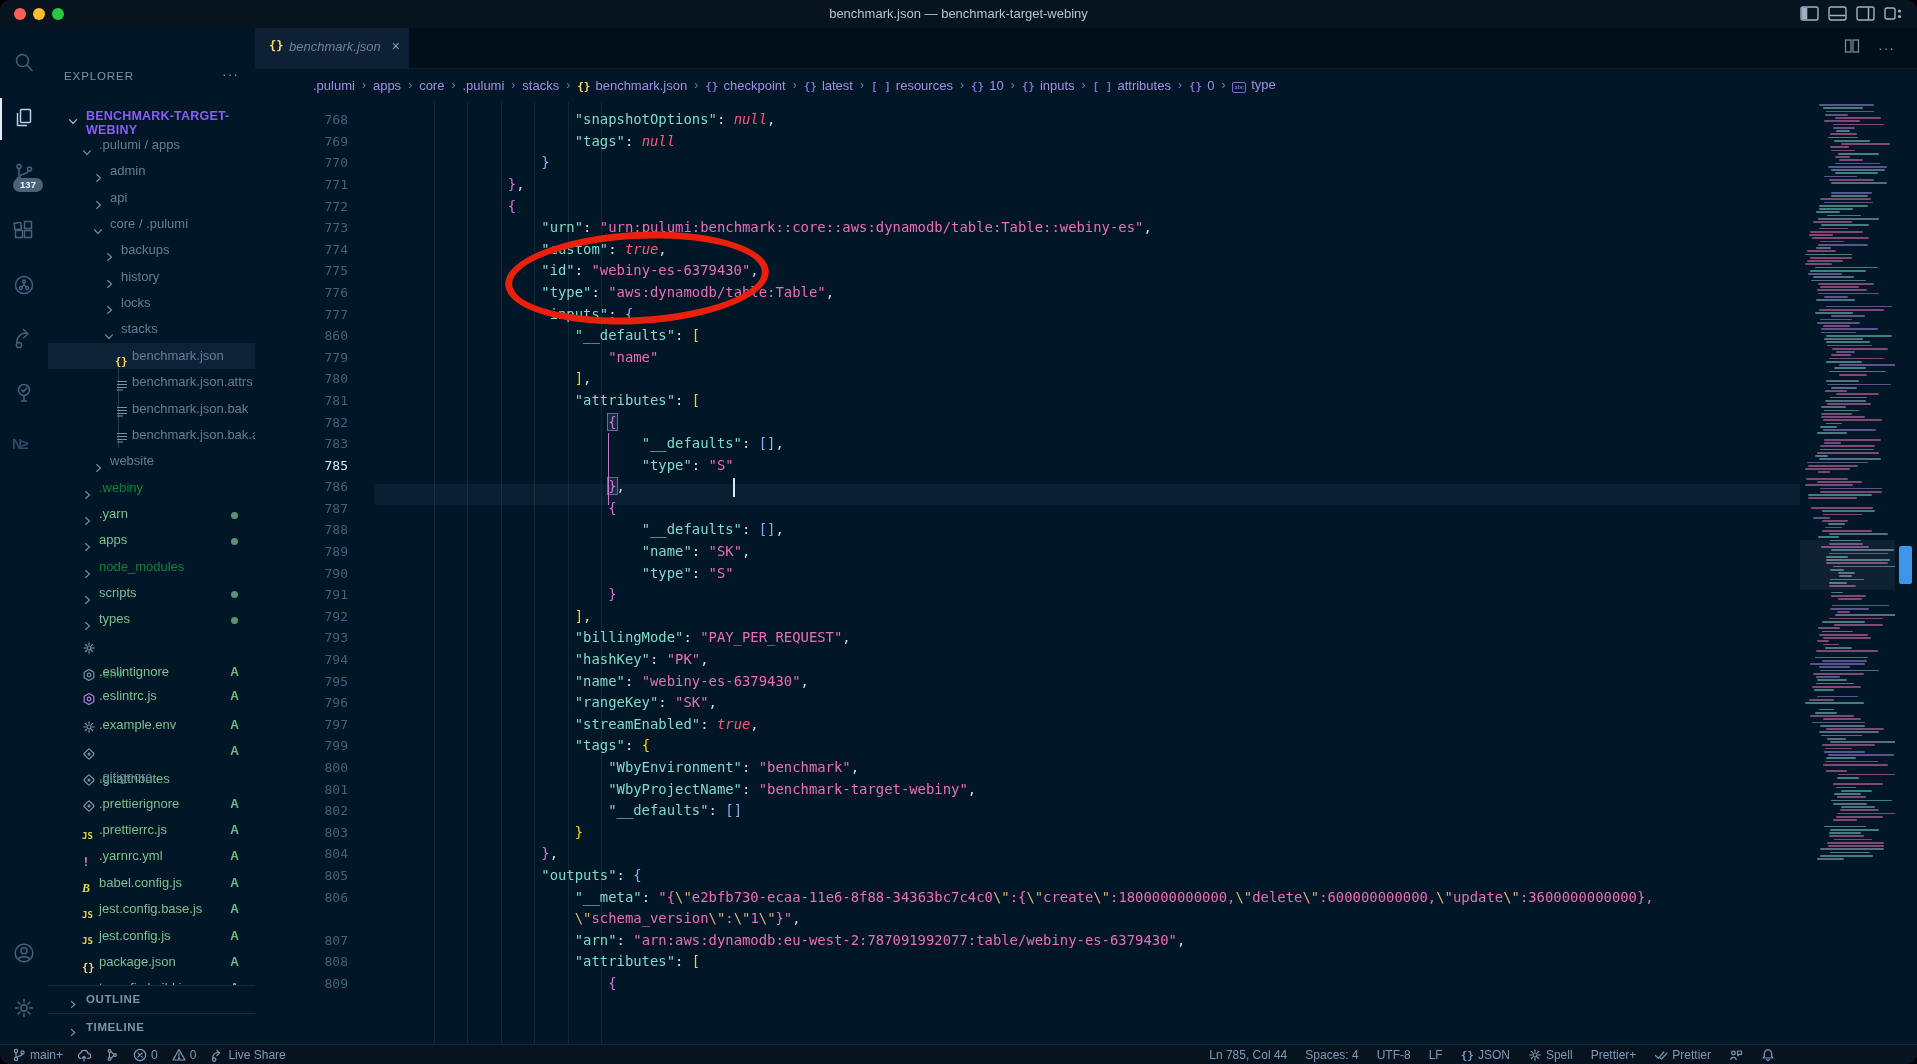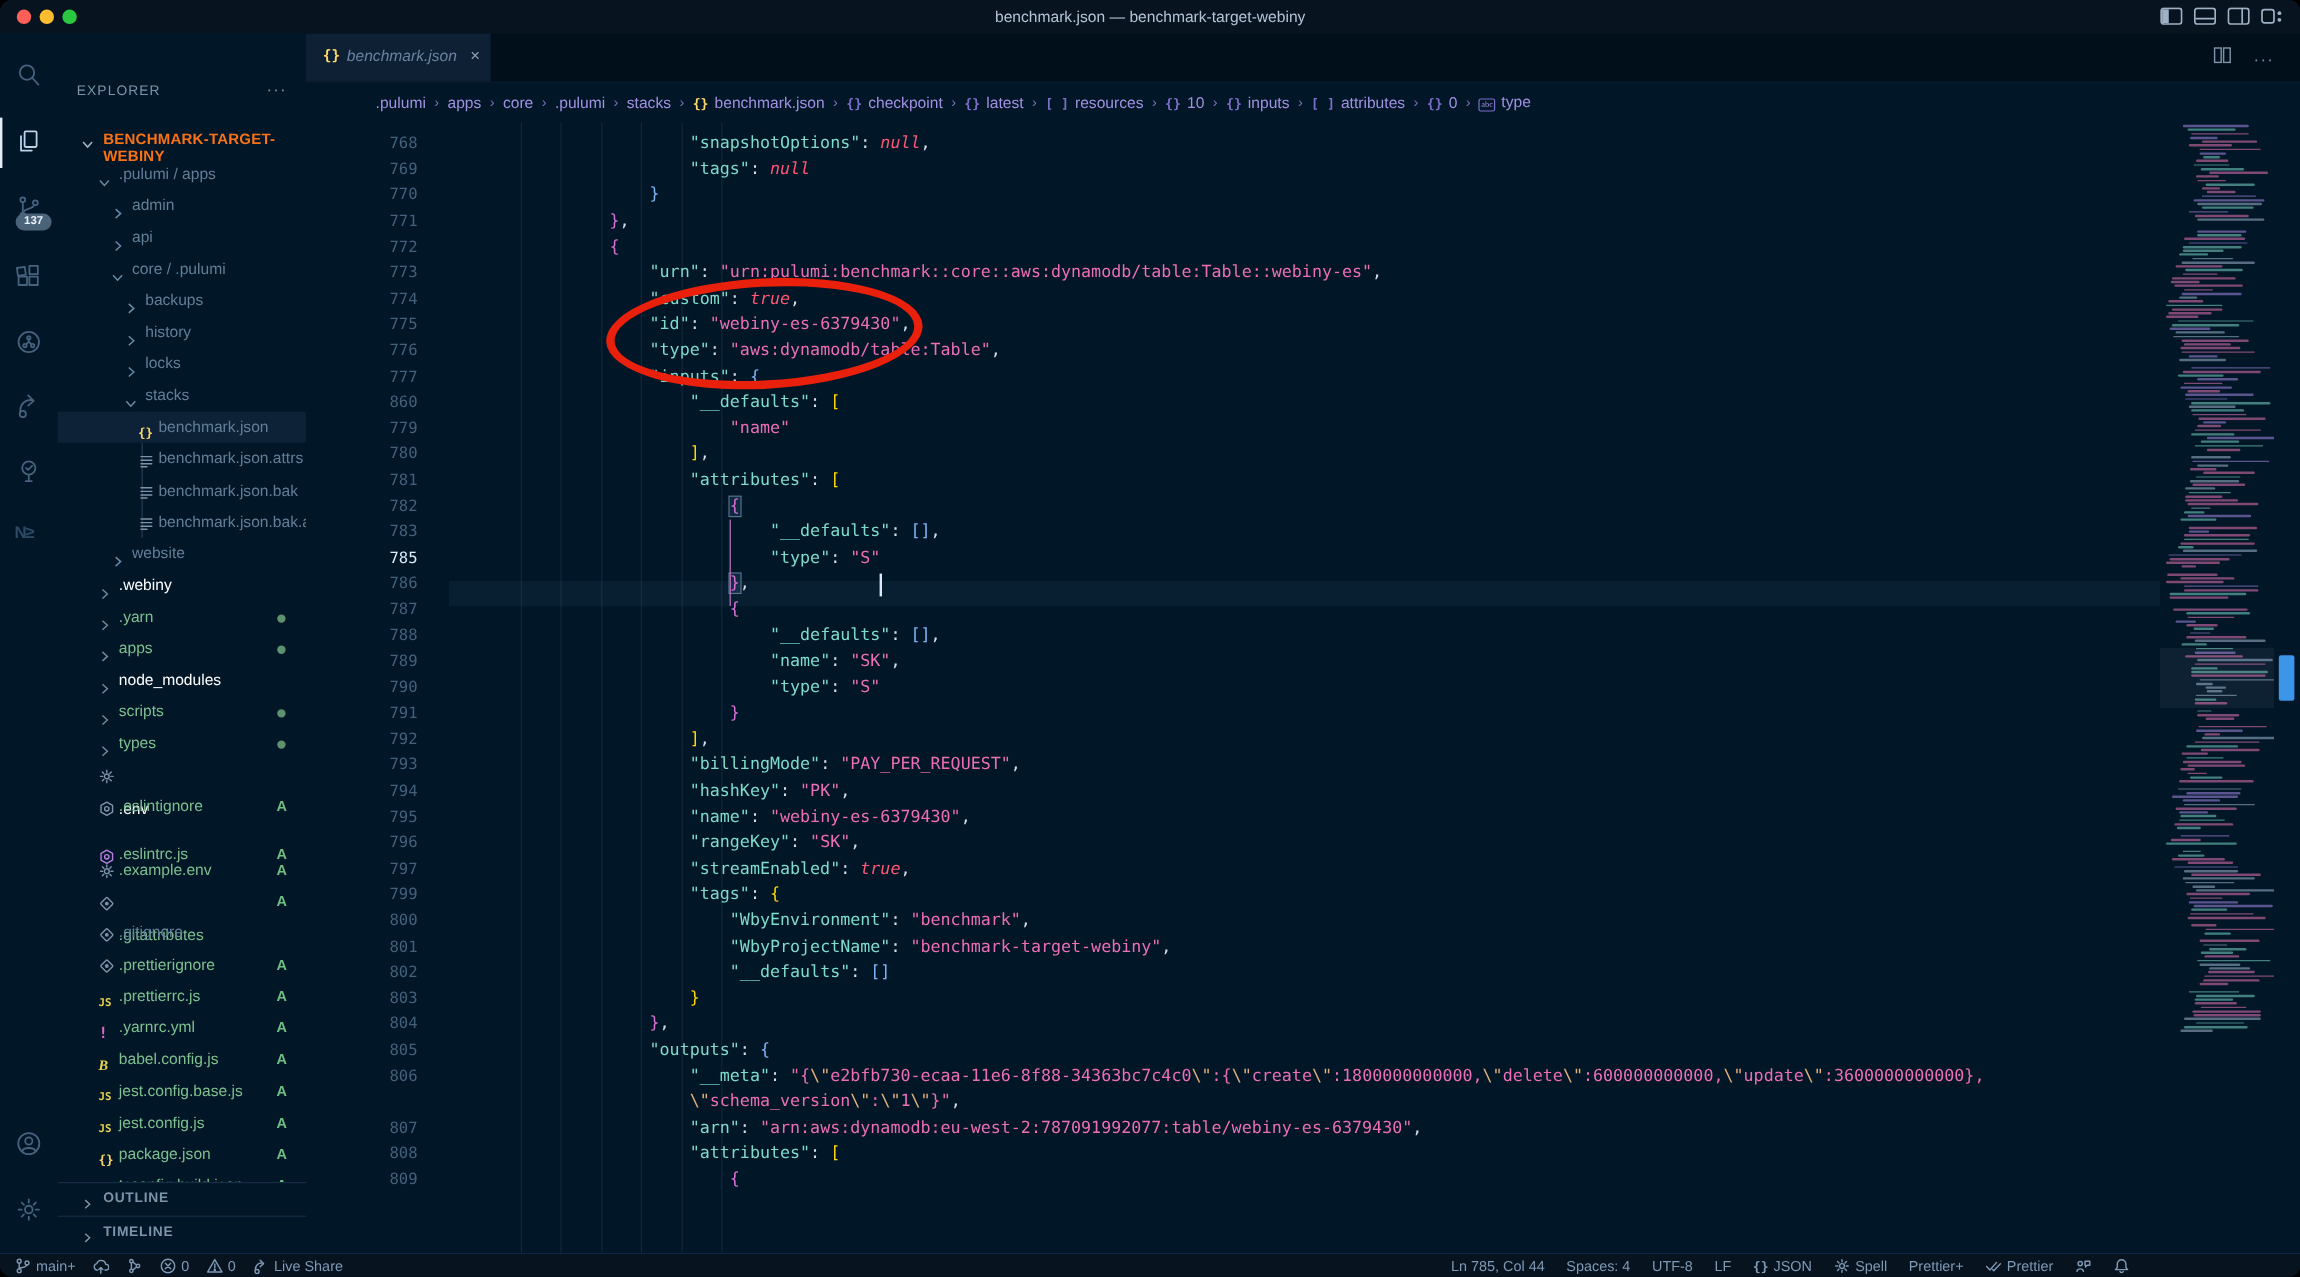--- a/index.html
+++ b/index.html
@@ -20,28 +20,28 @@
   #act-indicator{position:absolute;left:0;top:70px;width:2px;height:42px;background:#e4edf5;}
   #scm-badge{position:absolute;left:13px;top:150px;min-width:24px;height:14px;border-radius:8px;background:#4a6379;
     color:#e8f1f8;font-size:9.5px;font-weight:bold;text-align:center;line-height:14px;padding:0 3px;}
   .act-nx{font-size:14px;font-weight:bold;color:#2e4b66;letter-spacing:-1px;}
   
   #sidebar{position:absolute;left:48px;top:28px;width:207px;height:1016px;background:#011627;border-right:1px solid #0b2138;overflow:hidden;}
   #sb-head{position:absolute;left:16px;top:42px;color:#7b94aa;font-size:11.5px;letter-spacing:.9px;}
   #sb-dots{position:absolute;right:16px;top:38px;color:#7b94aa;font-size:14px;letter-spacing:1px;}
   #sb-root{position:absolute;left:0;top:76px;width:100%;height:26px;}
   #sb-root .chev{position:absolute;left:20px;top:8px;color:#9cb6cc;}
-  #sb-root .lbl{position:absolute;left:38px;top:5px;color:#f97316;font-size:12.5px;font-weight:bold;letter-spacing:.2px;}
+  #sb-root .lbl{position:absolute;left:38px;top:5px;color:#8b5cf6;font-size:12.5px;font-weight:bold;letter-spacing:.2px;}
   #tree{position:absolute;left:0;top:104px;width:100%;height:881px;overflow:hidden;}
   .trow{position:absolute;left:0;width:100%;height:26.35px;font-size:13px;line-height:26.35px;}
   .trow.selected{background:#0d2137;}
   .trow .chev{position:absolute;top:8px;color:#6b8aa3;}
   .trow .ficon{position:absolute;top:5.5px;width:15px;height:15px;font-family:"DejaVu Sans Mono",monospace;}
   .trow .lbl{position:absolute;white-space:nowrap;}
-  .c-dim{color:#627f97;} .c-dim2{color:#ffffff;} .c-green{color:#7ec08f;}
+  .c-dim{color:#627f97;} .c-dim2{color:#15803d;} .c-green{color:#7ec08f;}
   .badge-a{position:absolute;right:16px;color:#6fbe84;font-size:12px;font-weight:bold;}
   .dot{position:absolute;right:17px;top:11px;width:7px;height:7px;border-radius:50%;background:#5e926e;}
   #tree-guide{position:absolute;left:70px;top:211px;width:1px;height:105px;background:rgba(110,140,170,.35);}
   .sb-section{position:absolute;left:0;width:100%;height:28px;border-top:1px solid #142c44;background:#011627;}
   .sb-section .chev{position:absolute;left:20px;top:9px;color:#7b94aa;}
   .sb-section .lbl{position:absolute;left:38px;top:7px;color:#7b94aa;font-size:11.5px;font-weight:bold;letter-spacing:.6px;}
   
   #editor{position:absolute;left:255px;top:28px;width:1662px;height:1016px;background:#011627;}
   #tabbar{position:absolute;left:0;top:0;width:100%;height:40px;background:#010f1b;border-bottom:1px solid #0a1c2f;}
   #tab{position:absolute;left:0;top:0;width:153px;height:40px;background:#0d2034;border-right:1px solid #0a1c2f;}
@@ -332,21 +332,21 @@
           <span class="lbl c-dim2" style="left: 51px; margin-top: 28px;">.env</span>
         </div>
         <div class="trow" style="top: 527px;">
           <span class="ficon" style="left: 34px; color: rgb(125, 147, 169);"><svg width="14" height="14" viewBox="0 0 14 14" fill="none" stroke="currentColor" stroke-width="1.2" stroke-linecap="round" stroke-linejoin="round">
               <path d="M7 1.5l4.8 2.7v5.6L7 12.5 2.2 9.8V4.2z"></path>
               <circle cx="7" cy="7" r="1.8"></circle>
             </svg></span>
           <span class="lbl c-green" style="left: 51px;">.eslintignore</span>
           <span class="badge-a">A</span>
         </div>
-        <div class="trow" style="top: 567px; text-decoration: underline;">
+        <div class="trow" style="top: 551px; text-decoration: underline;">
           <span class="ficon" style="left: 34px; color: rgb(181, 126, 220);"><svg width="14" height="14" viewBox="0 0 14 14" fill="none" stroke="currentColor" stroke-width="1.2" stroke-linecap="round" stroke-linejoin="round">
               <path d="M7 1.5l4.8 2.7v5.6L7 12.5 2.2 9.8V4.2z"></path>
               <circle cx="7" cy="7" r="1.8"></circle>
             </svg></span>
           <span class="lbl c-green" style="left: 51px;">.eslintrc.js</span>
           <span class="badge-a">A</span>
         </div>
         <div class="trow" style="top: 579.7px;">
           <span class="ficon" style="left: 34px; color: rgb(125, 147, 169);"><svg width="14" height="14" viewBox="0 0 14 14" fill="none" stroke="currentColor" stroke-width="1.2" stroke-linecap="round" stroke-linejoin="round">
               <circle cx="7" cy="7" r="2"></circle>

